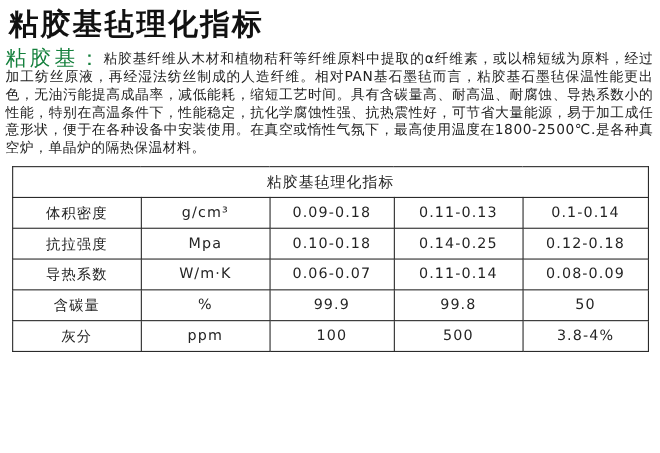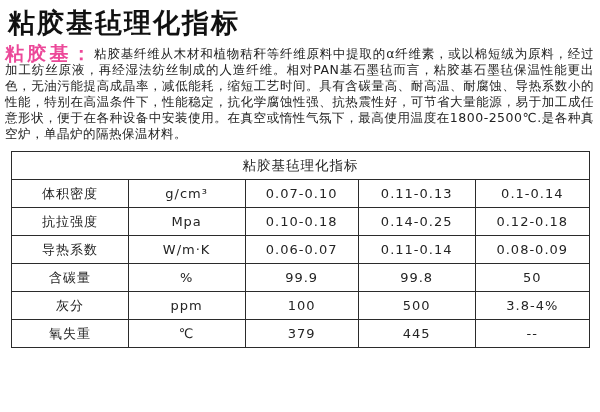--- a/index.html
+++ b/index.html
@@ -24,24 +24,24 @@
   .intro {
     margin: 4px 6px 0 5px;
     text-align: justify;
     font-size: 12.5px;
     line-height: 16px;
     letter-spacing: 0.5px;
     color: #222222;
   }
   .intro-lead {
     font-size: 19px;
-    font-weight: bold;
+    font-weight: normal;
     letter-spacing: 3px;
     line-height: 17px;
-    color: #ec4899;
+    color: #15803d;
     vertical-align: -2px;
   }
 
   table.spec {
     width: 579px;
     margin: 9px 0 0 11px;
     border-collapse: collapse;
     table-layout: fixed;
     font-size: 13px;
     color: #242424;
@@ -82,21 +82,21 @@
     </colgroup>
     <thead>
       <tr>
         <th colspan="5" class="caption-cell">粘胶基毡理化指标</th>
       </tr>
     </thead>
     <tbody>
         <tr>
           <td>体积密度</td>
           <td>g/cm³</td>
-          <td>0.07-0.10</td>
+          <td>0.09-0.18</td>
           <td>0.11-0.13</td>
           <td>0.1-0.14</td>
         </tr>
         <tr>
           <td>抗拉强度</td>
           <td>Mpa</td>
           <td>0.10-0.18</td>
           <td>0.14-0.25</td>
           <td>0.12-0.18</td>
         </tr>
@@ -114,23 +114,16 @@
           <td>99.8</td>
           <td>50</td>
         </tr>
         <tr>
           <td>灰分</td>
           <td>ppm</td>
           <td>100</td>
           <td>500</td>
           <td>3.8-4%</td>
         </tr>
-        <tr>
-          <td>氧失重</td>
-          <td>℃</td>
-          <td>379</td>
-          <td>445</td>
-          <td>--</td>
-        </tr>
       </tbody>
   </table>
 
 </div>
 
 </body></html>

